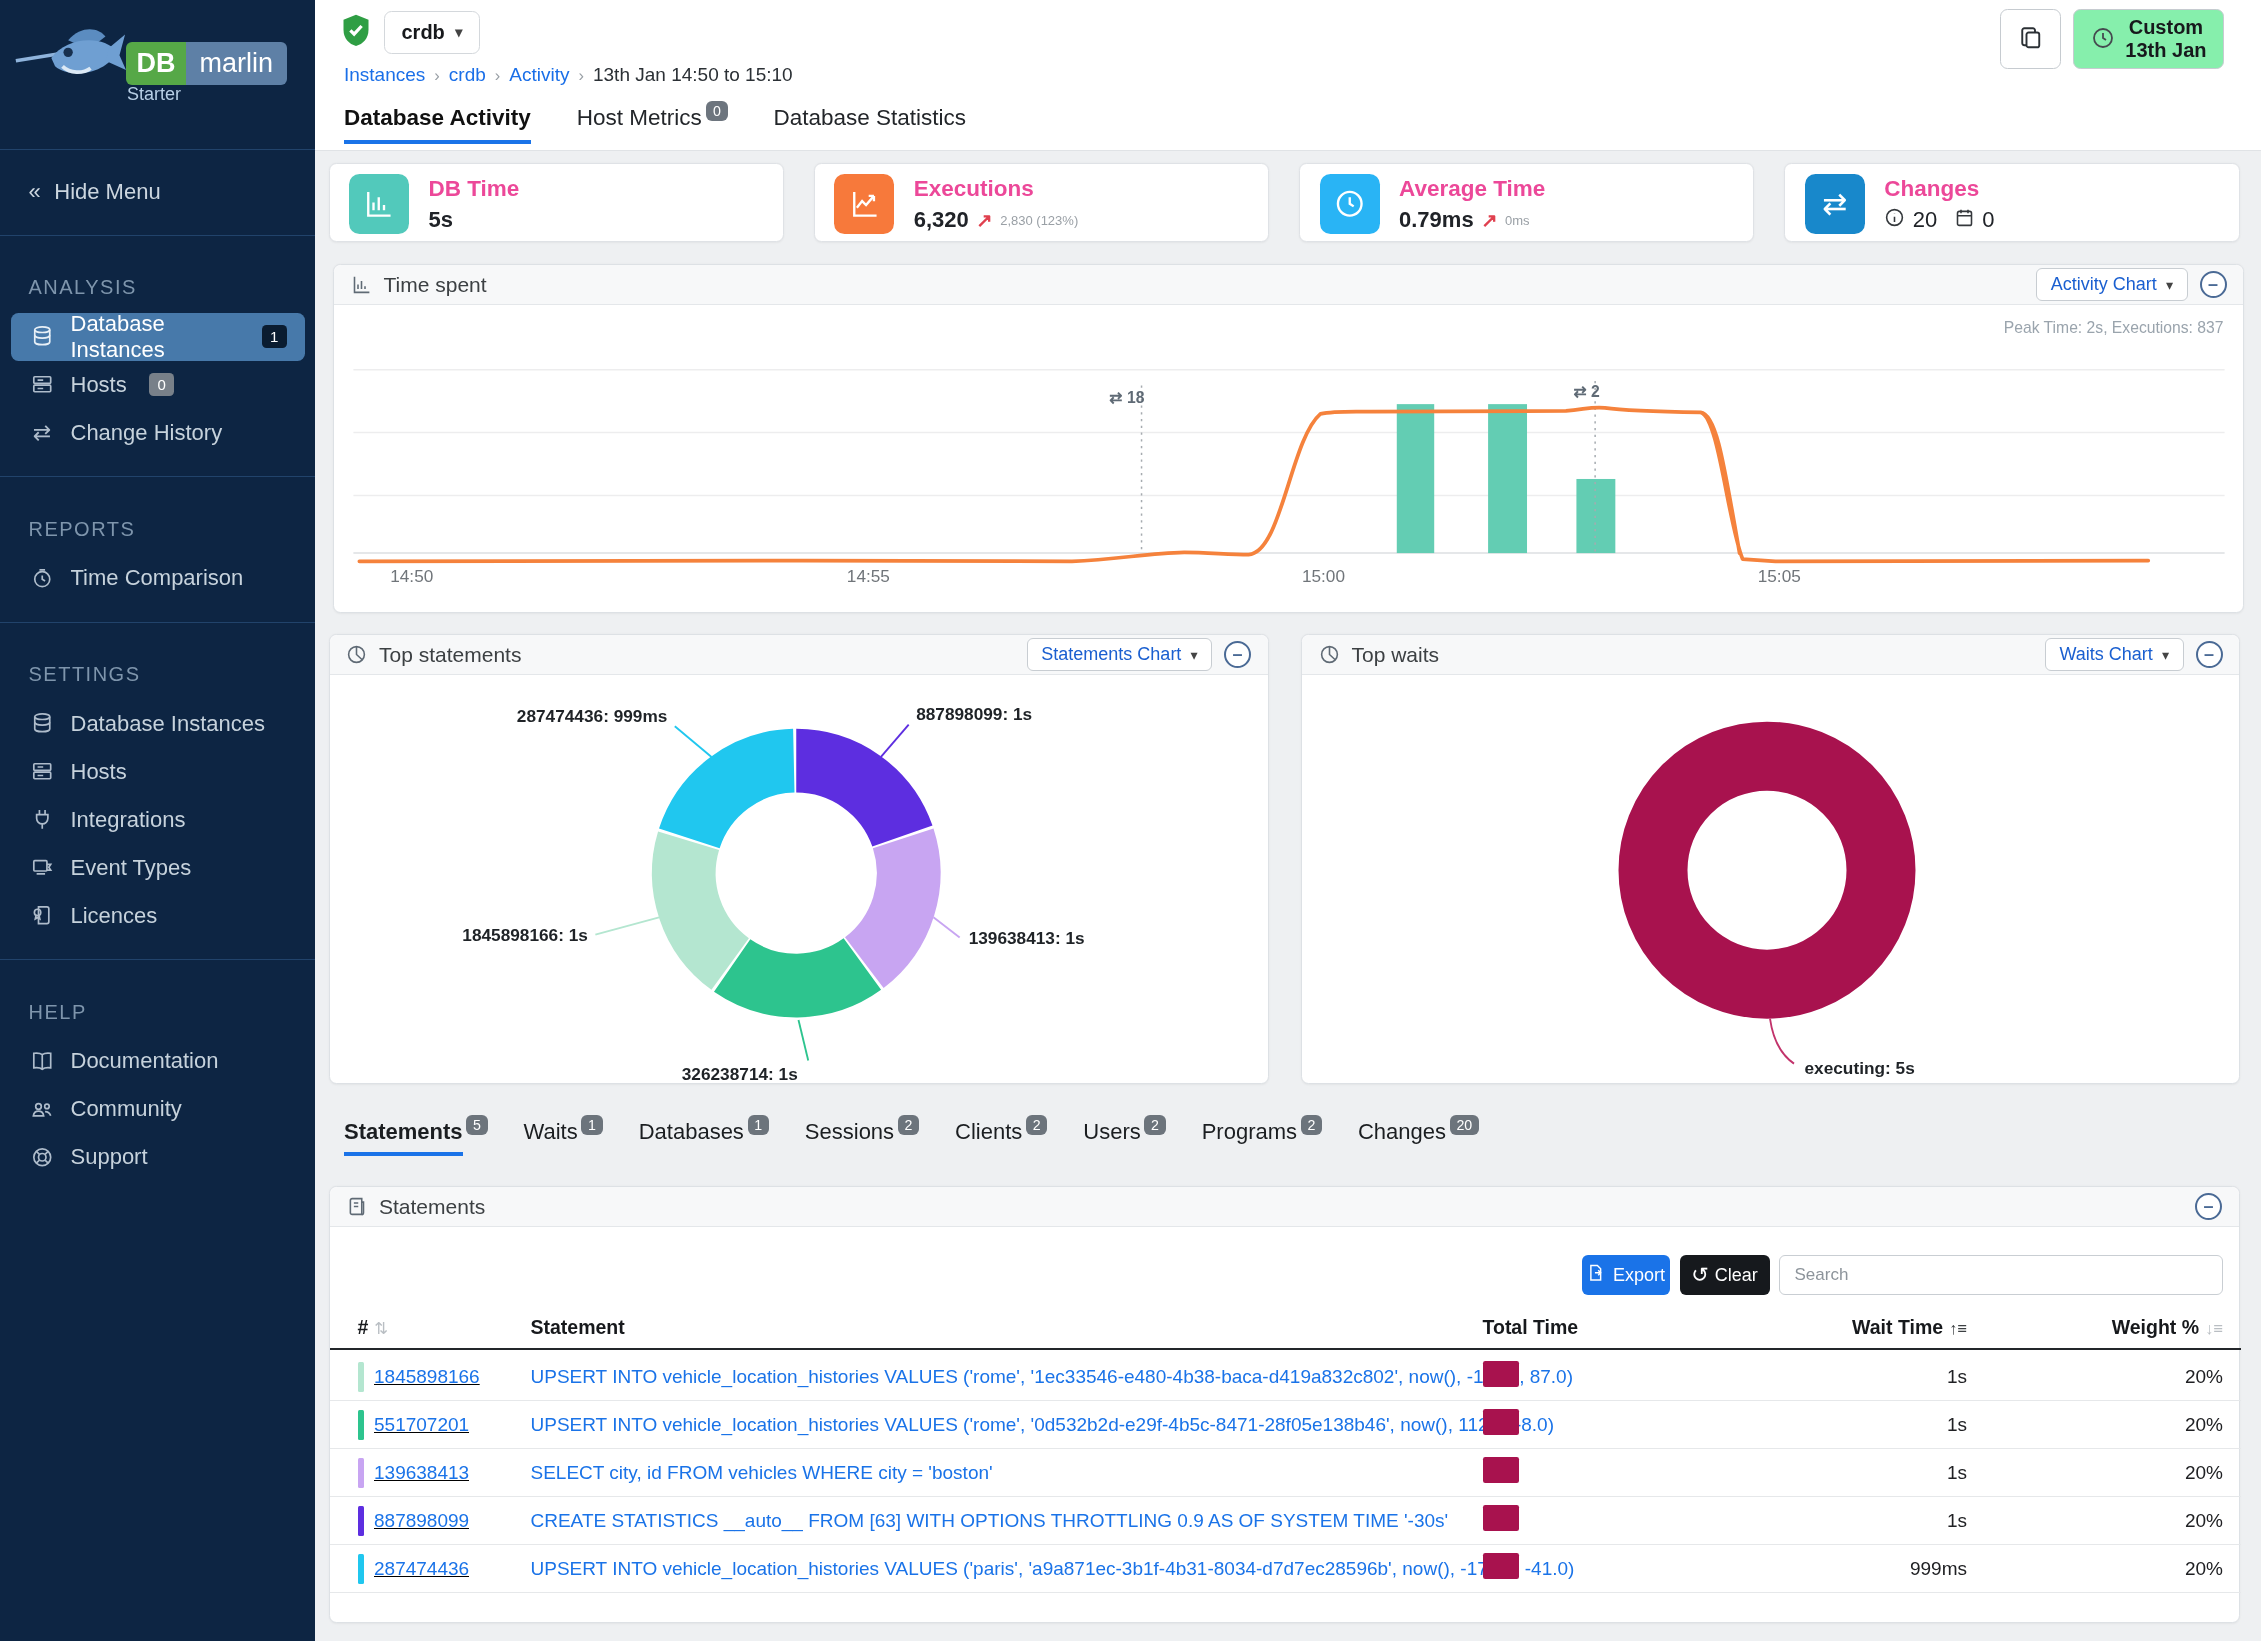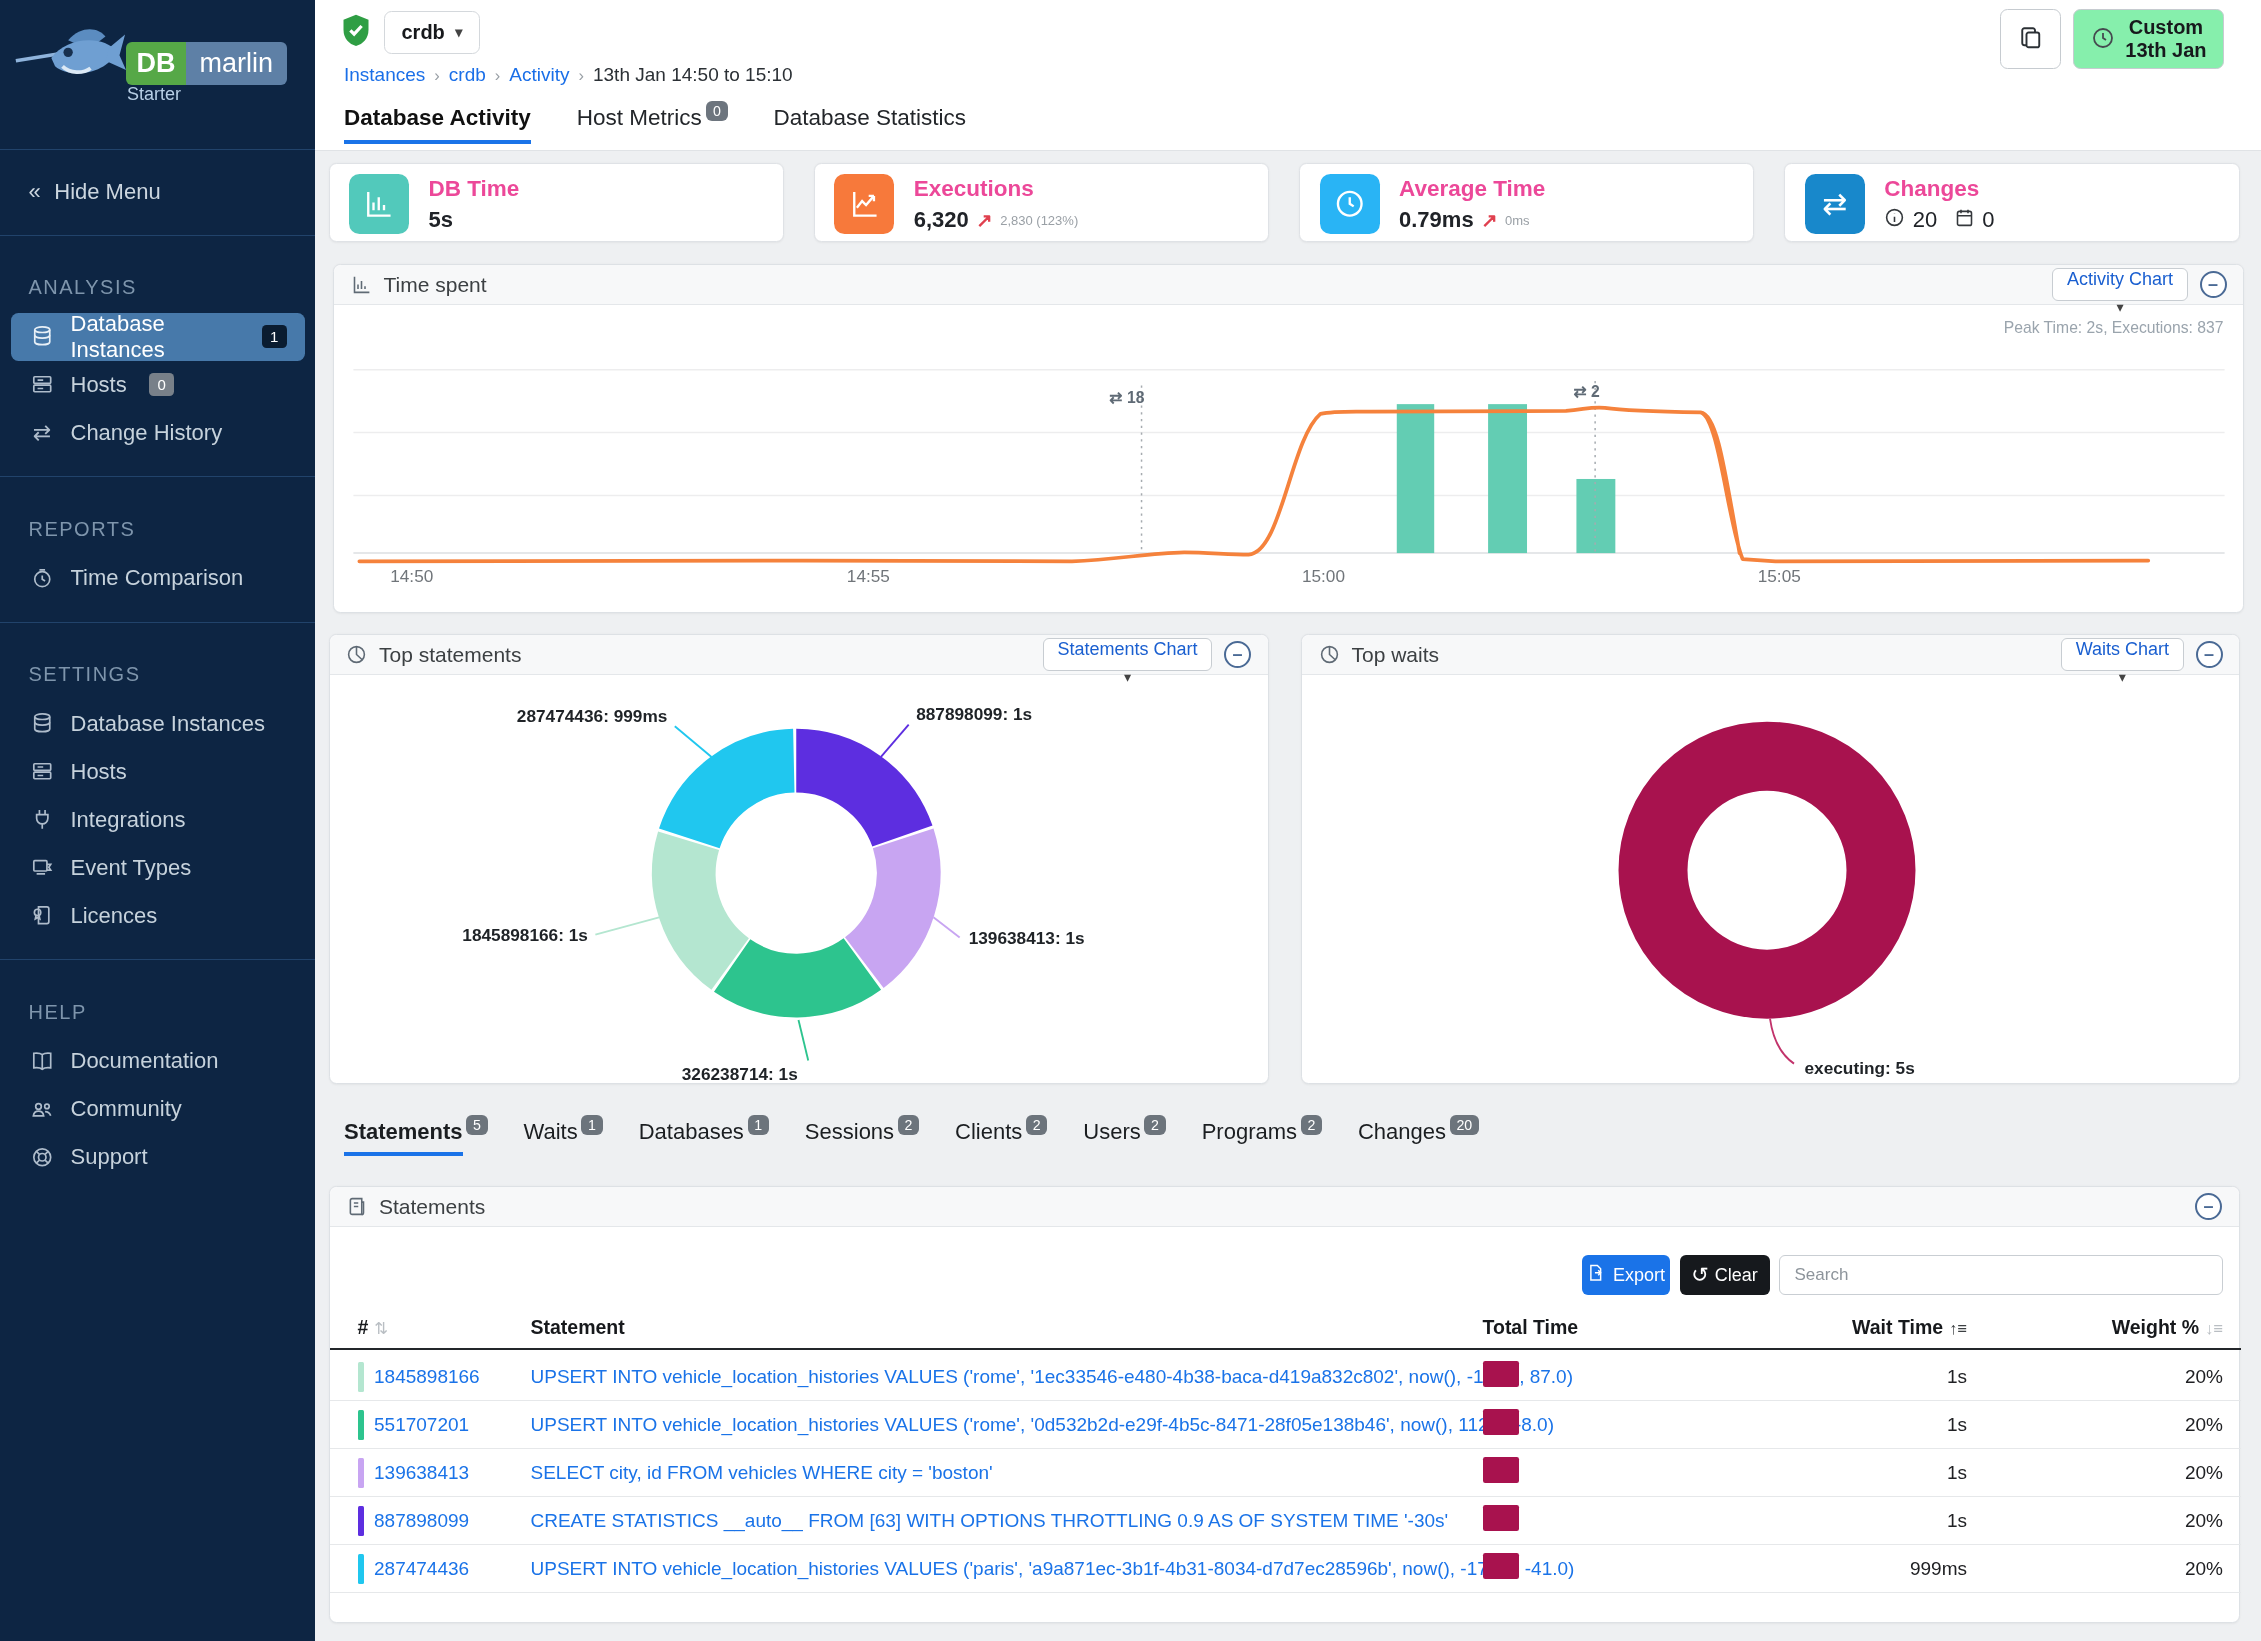--- a/index.html
+++ b/index.html
@@ -53,21 +53,21 @@
   .kpi-value-line { position:absolute; left:99px; top:43px; font-size:22px; color:#202328; font-weight:bold; display:flex; align-items:center; gap:7.5px; }
   .delta-arrow { color:#e0404f; font-size:19.5px; font-weight:bold; }
   .delta-val { color:#9aa0a6; font-size:13px; font-weight:normal; }
   .chg-ic { font-size:20px; color:#34383c; font-weight:normal; }
 
   
   .panel { position:absolute; background:#fff; border:0.7px solid #dde1e5; border-radius:7.5px; box-shadow:0 0.7px 2.2px rgba(0,0,0,.05); }
   .panel-head { height:40px; background:#f7f8f9; border-bottom:0.7px solid #e4e7ea; border-radius:7.5px 7.5px 0 0; display:flex; align-items:center; padding:0 16.5px; gap:12px; }
   .panel-title { font-size:21px; color:#3c4043; }
   .panel-head .spacer { flex:1; }
-  .chart-select { display:flex; align-items:center; gap:9px; border:0.7px solid #c8cdd2; background:#fff; border-radius:6px; height:33px; padding:0 13.5px; font-size:18px; color:#1a5fd0; cursor:pointer;flex-direction:column; }
+  .chart-select { display:flex; align-items:center; gap:9px; border:0.7px solid #c8cdd2; background:#fff; border-radius:6px; height:33px; padding:0 13.5px; font-size:18px; color:#1a5fd0; cursor:pointer; }
   .collapse-btn { width:27px; height:27px; border-radius:50%; border:2.2px solid #4a6a95; color:#4a6a95; display:flex; align-items:center; justify-content:center; font-size:18px; font-weight:bold; cursor:pointer; background:#fff; }
   .head-icon { color:#5f6a75; display:flex; }
 
   .peak-note { position:absolute; right:19.5px; top:54px; font-size:15.7px; color:#9aa4ad; }
 
   
   .detail-tabs { position:absolute; left:29px; top:1119px; display:flex; gap:36px; }
   .dtab { font-size:22px; color:#1b1e21; cursor:pointer; }
   .dtab .lbl { padding-bottom:7.5px; }
   .dtab.active .lbl { font-weight:bold; border-bottom:4.5px solid #1a73e8; }
@@ -78,21 +78,21 @@
   .export-btn { position:absolute; left:1252px; top:0; height:40px; width:88px; background:#1a73e8; color:#fff; border:none; border-radius:6px; font-size:18px; display:flex; align-items:center; justify-content:center; gap:7.5px; cursor:pointer; }
   .clear-btn { position:absolute; left:1350px; top:0; height:40px; width:90px; background:#16191d; color:#fff; border:none; border-radius:6px; font-size:18px; display:flex; align-items:center; justify-content:center; gap:6px; cursor:pointer; }
   .search-input { position:absolute; left:1449px; top:0; height:40px; width:444px; border:0.7px solid #c9ced3; border-radius:6px; font-size:17px; padding:0 15px; color:#33383d; font-family:"Liberation Sans",sans-serif; }
   .search-input::placeholder { color:#8d949b; }
 
   .tbl-head { position:absolute; left:0; top:120px; width:1911px; height:43px; display:grid; grid-template-columns:173px 952px 106px 401px 256px; align-items:center; font-size:19.5px; font-weight:bold; color:#17191c; border-bottom:2.2px solid #23262a; padding-left:28px; }
   .sort-ic { color:#b9bec3; font-size:16.5px; font-weight:normal; margin-left:6px; }
   .sort-dark { color:#3c4043; }
   .col-right { text-align:right; padding-right:22.5px; }
   .tbl-row { position:absolute; left:0; width:1911px; height:48px; display:grid; grid-template-columns:173px 952px 106px 401px 256px; align-items:center; font-size:19px; border-bottom:0.7px solid #e6e8ea; padding-left:28px; }
-  .id-cell { display:flex; align-items:center; gap:10.5px; }
+  .id-cell { display:flex; align-items:center; gap:10.5px;text-decoration:underline; }
   .color-bar { width:6px; height:30px; border-radius:1.5px; flex:0 0 6px; }
   .tbl-row a { color:#1a73e8; text-decoration:none; white-space:nowrap; overflow:hidden; cursor:pointer; }
   .tt-bar { width:36px; height:25.5px; border-radius:2.2px; }
   .val-cell { text-align:right; padding-right:22.5px; color:#202124; }
 
   svg text { font-family:"Liberation Sans",sans-serif; }
 </style>
 </head>
 <body>
 

